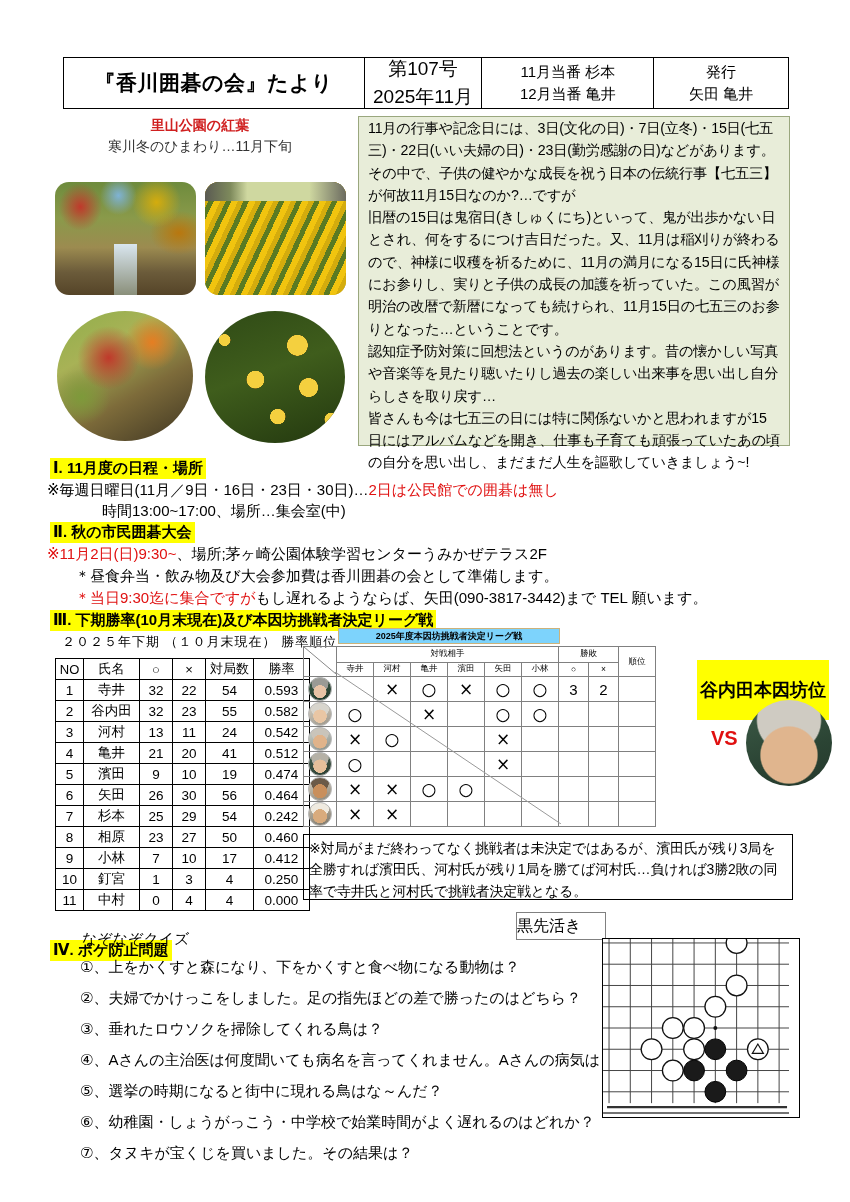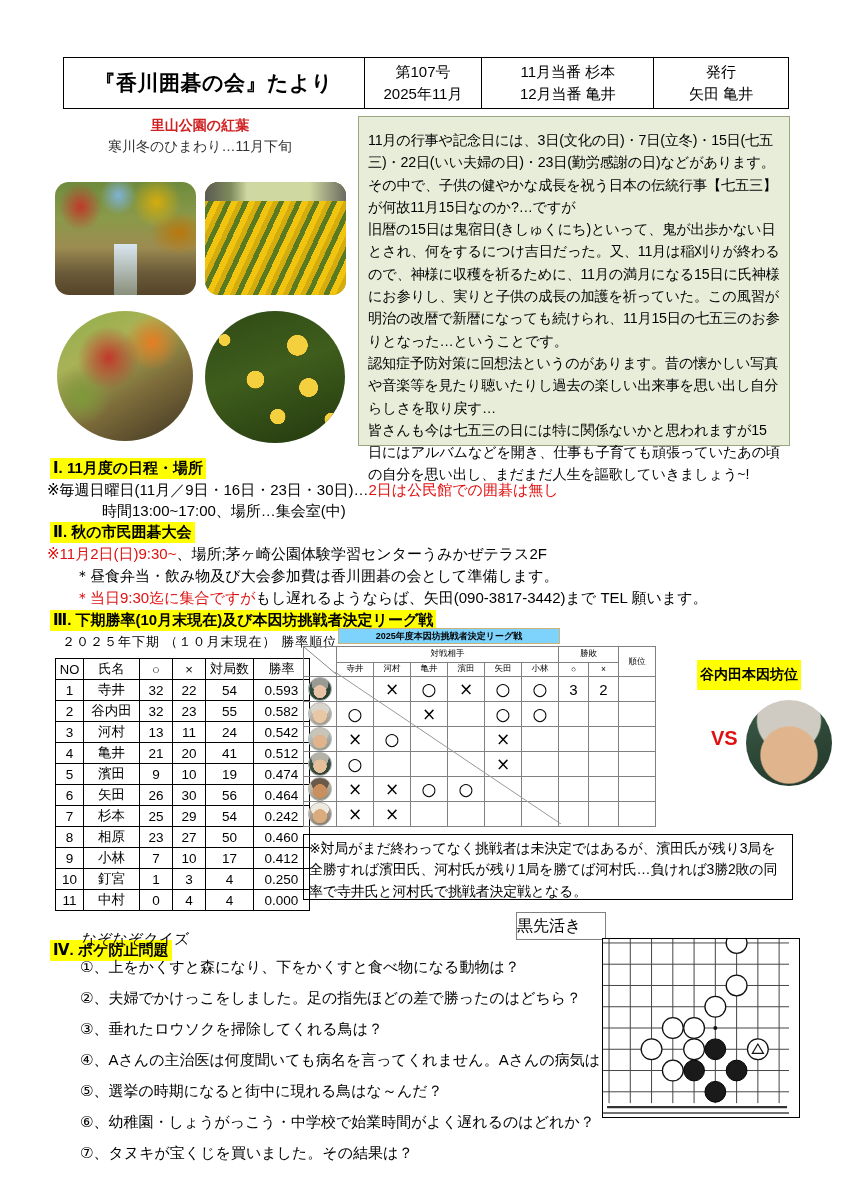--- a/index.html
+++ b/index.html
@@ -16,21 +16,21 @@
 
   
   .masthead {
     position:absolute; left:63px; top:57px; width:726px; height:52px;
     border:1px solid #000; display:flex;
   }
   .mh-cell { border-left:1px solid #000; display:flex; flex-direction:column;
              align-items:center; justify-content:center; text-align:center; }
   .mh-cell:first-child { border-left:none; }
   .mh-title { width:300px; font-size:21px; font-weight:bold; letter-spacing:.5px; }
-  .mh-no    { width:118px; font-size:15px; line-height:1.5; }
+  .mh-no    { width:118px; font-size:19px; line-height:1.5; }
   .mh-duty  { width:172px; font-size:15px; line-height:1.5; }
   .mh-pub   { width:135px; font-size:15px; line-height:1.5; }
 
   
   .cap1 { position:absolute; left:45px; top:117px; width:310px; text-align:center;
           font-size:14px; color:#d02020; font-weight:bold; }
   .cap2 { position:absolute; left:45px; top:138px; width:310px; text-align:center;
           font-size:14px; color:#333; }
 
   
@@ -73,21 +73,21 @@
       radial-gradient(circle 13px at 52% 80%, #f4d03f 0 58%, #8a6d1b 59%, rgba(0,0,0,0) 61%),
       radial-gradient(circle 11px at 90% 82%, #f4d03f 0 58%, #8a6d1b 59%, rgba(0,0,0,0) 61%),
       radial-gradient(circle 10px at 14% 22%, #f4d03f 0 58%, #8a6d1b 59%, rgba(0,0,0,0) 61%),
       linear-gradient(160deg,#2f4a16 0%, #3f5d1c 45%, #23380f 100%);
   }
 
   
   .article {
     position:absolute; left:358px; top:116px; width:432px; height:330px;
     background:#e8edd9; border:1px solid #9aa77e;
-    padding:12px 9px; font-size:14.2px; line-height:1.57;
+    padding:0 9px; font-size:14.2px; line-height:1.57;
     letter-spacing:-0.2px;
   }
   .article p { margin:0; }
 
   
   .sec-h { position:absolute; font-size:15px; font-weight:bold; background:#ffff00;
            padding:1px 3px; white-space:nowrap; }
   .line { position:absolute; font-size:15px; white-space:nowrap; }
   .red { color:#e01010; }
 
@@ -134,21 +134,21 @@
         linear-gradient(160deg,#49614f,#2c3f33); }
   .f5{ background: radial-gradient(circle at 50% 60%, #c98f5c 0 40%, rgba(0,0,0,0) 42%),
         radial-gradient(circle at 50% 22%, #6b5a48 0 42%, rgba(0,0,0,0) 44%),
         linear-gradient(160deg,#d9d3c5,#8d8576); }
   .f6{ background: radial-gradient(circle at 50% 60%, #d9ab7d 0 40%, rgba(0,0,0,0) 42%),
         radial-gradient(circle at 50% 20%, #efeae0 0 44%, rgba(0,0,0,0) 46%),
         linear-gradient(160deg,#c8c2b4,#7d7668); }
 
   
   .hon-label { position:absolute; left:697px; top:660px; background:#ffff00;
-               font-size:14px; font-weight:bold; padding:6px 3px; white-space:nowrap;text-align:center; }
+               font-size:18px; font-weight:bold; padding:18px 3px; white-space:nowrap;text-align:center; }
   .hon-vs { position:absolute; left:711px; top:727px; font-size:20px; color:#e01010;
             font-weight:bold; }
   .hon-photo { position:absolute; left:746px; top:700px; width:86px; height:86px;
                border-radius:50%;
                background: radial-gradient(circle at 50% 64%, #e0b58e 0 40%, rgba(0,0,0,0) 42%),
                  radial-gradient(circle at 50% 24%, #cfcbc2 0 40%, rgba(0,0,0,0) 42%),
                  linear-gradient(160deg,#3d5c48 0%, #2b4434 60%, #24382b 100%); }
 
   
   .notebox { position:absolute; left:303px; top:834px; width:490px; height:66px;

